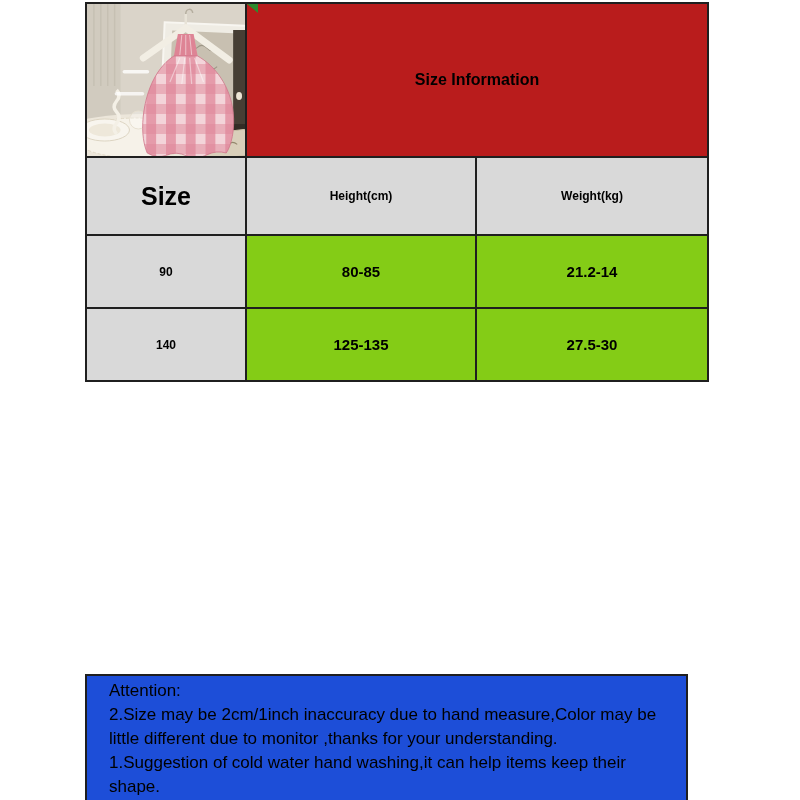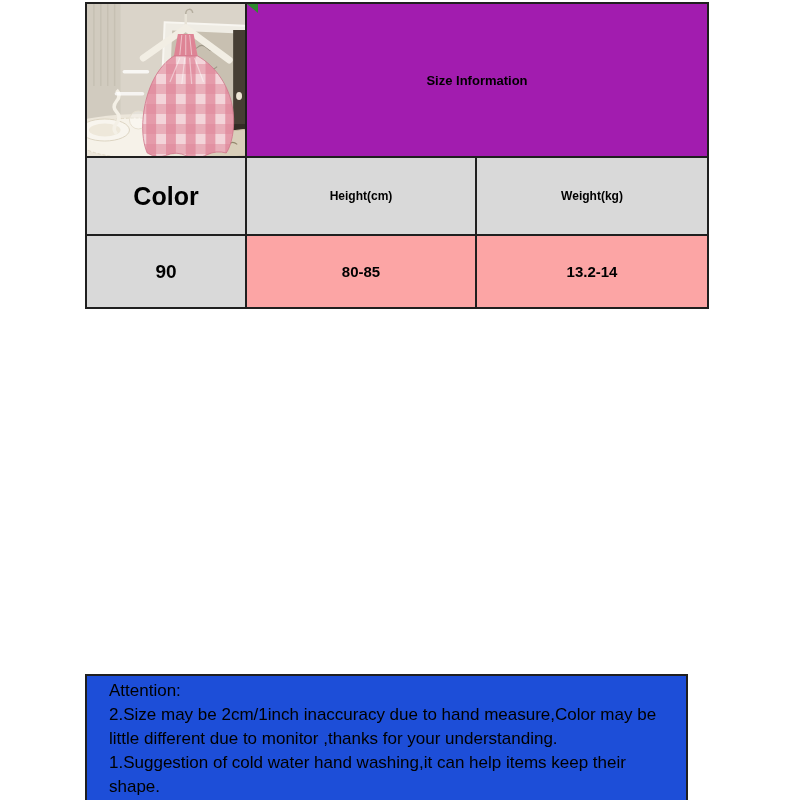--- a/index.html
+++ b/index.html
@@ -19,42 +19,42 @@
   }
   table.size-table td{
     border:2px solid #1f1f1f;
     text-align:center;
     vertical-align:middle;
     padding:0;
   }
   td.photo-cell{height:152px;background:#d9d3c8;}
   td.photo-cell svg{display:block;width:100%;height:152px;}
   td.title-cell{
-    background:#a21caf;
+    background:#b91c1c;
     position:relative;
-    font-size:13px;font-weight:bold;
+    font-size:16px;font-weight:bold;
   }
   .corner-flag{
     position:absolute;left:0;top:0;
     width:11px;height:9px;
     background:#2e8b2e;
     clip-path:polygon(0 0,100% 0,100% 100%);
   }
   td.hdr{
     background:#d9d9d9;
     height:76px;
     font-weight:bold;font-size:12px;
   }
   td.hdr.size-hdr{font-size:25px;}
   td.row-label{
     background:#d9d9d9;
-    font-weight:bold;font-size:19px;
+    font-weight:bold;font-size:12px;
   }
   td.data-cell{
-    background:#fca5a5;
+    background:#84cc16;
     font-weight:bold;font-size:15px;
   }
   tr.data-row{height:73px;}
   .attention-box{
     position:absolute;left:85px;top:674px;
     width:603px;min-height:121px;
     box-sizing:border-box;
     border:2px solid #1f1f1f;
     background:#1d4ed8;
     padding:3px 10px 10px 22px;
@@ -146,29 +146,34 @@
           <rect x="28" y="88" width="30" height="3.6" rx="1.8" fill="#ffffff" opacity="0.75"></rect>
         </svg>
       </td>
       <td class="title-cell" colspan="2">
         <span class="corner-flag"></span>
         <span>Size Information</span>
       </td>
     </tr>
 
     <tr>
-      <td class="hdr size-hdr">Color</td>
+      <td class="hdr size-hdr">Size</td>
       <td class="hdr">Height(cm)</td>
       <td class="hdr">Weight(kg)</td>
     </tr>
 
     <tr class="data-row">
       <td class="row-label">90</td>
       <td class="data-cell">80-85</td>
-      <td class="data-cell">13.2-14</td>
+      <td class="data-cell">21.2-14</td>
+    </tr>
+    <tr class="data-row">
+      <td class="row-label">140</td>
+      <td class="data-cell">125-135</td>
+      <td class="data-cell">27.5-30</td>
     </tr>
   </tbody>
     </table>
 
   <div class="attention-box">
     <p>Attention:</p>
     <p>2.Size may be 2cm/1inch inaccuracy due to hand measure,Color may be little different due to monitor ,thanks for your understanding.</p>
     <p>1.Suggestion of cold water hand washing,it can help items keep their shape.</p>
   </div>
 

